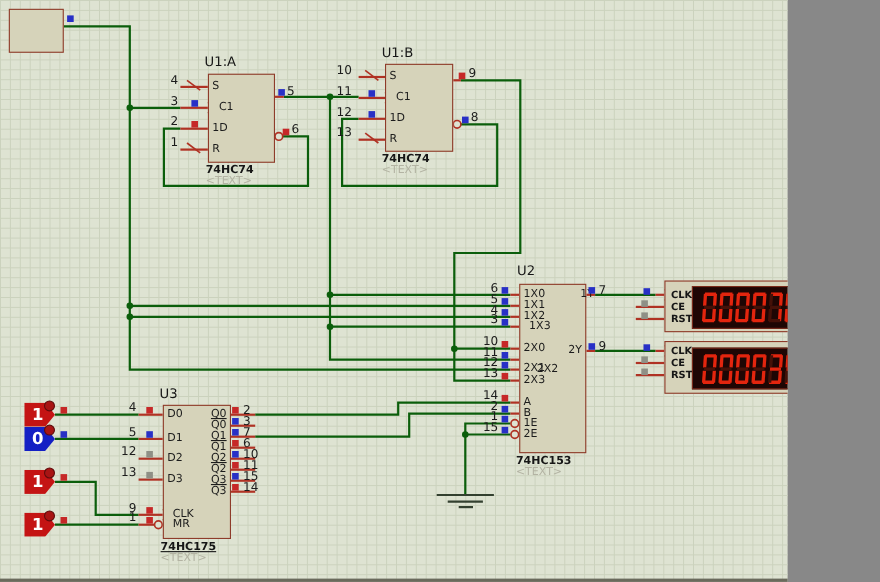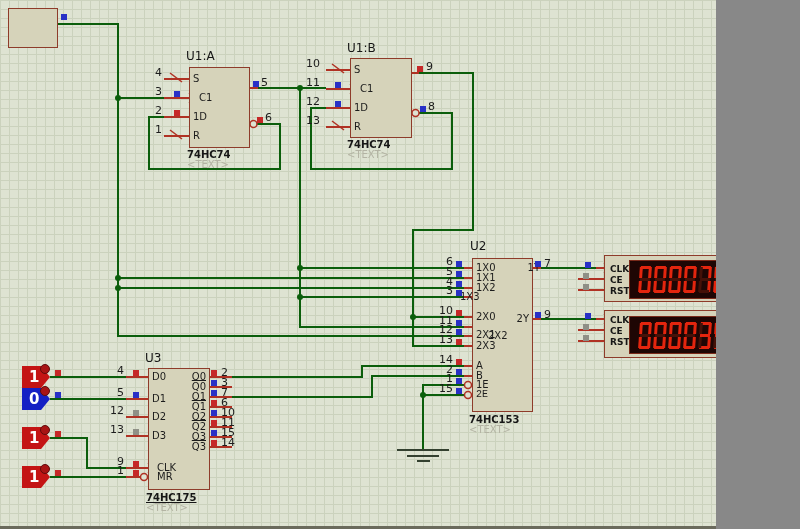--- a/index.html
+++ b/index.html
@@ -203,29 +203,29 @@
   <span class="pnum" style="left:428px;top:102px;">8</span>
   <i class="sq low" style="left:420px;top:106px;"></i>
 
   <div class="comp" style="left:472px;top:258px;width:61px;height:154px;"></div>
   <div class="ctitle" style="left:470px;top:240px;">U2</div>
   <div class="part" style="left:469px;top:415px;">74HC153</div>
   <div class="sub" style="left:469px;top:425px;">&lt;TEXT&gt;</div>
   <span class="plabel" style="left:476px;top:263px;">1X0</span>
   <span class="plabel" style="left:476px;top:273px;">1X1</span>
   <span class="plabel" style="left:476px;top:283px;">1X2</span>
-  <span class="plabel" style="left:460px;top:292px;">1X3</span>
+  <span class="plabel" style="left:481px;top:292px;">1X3</span>
   <span class="plabel" style="left:476px;top:312px;">2X0</span>
   <span class="plabel" style="left:476px;top:330px;">2X1</span>
   <span class="plabel" style="left:488px;top:331px;">2X2</span>
   <span class="plabel" style="left:476px;top:341px;">2X3</span>
   <span class="plabel" style="left:476px;top:361px;">A</span>
   <span class="plabel" style="left:476px;top:371px;">B</span>
   <span class="plabel" style="left:476px;top:380px;">1E</span>
-  <span class="plabel" style="left:476px;top:390px;font-family:Liberation Mono, monospace;">2E</span>
+  <span class="plabel" style="left:476px;top:390px;">2E</span>
   <span class="pnum r" style="left:433px;top:257px;width:20px;">6</span>
   <span class="pnum r" style="left:433px;top:267px;width:20px;">5</span>
   <span class="pnum r" style="left:433px;top:277px;width:20px;">4</span>
   <span class="pnum r" style="left:433px;top:286px;width:20px;">3</span>
   <span class="pnum r" style="left:433px;top:306px;width:20px;">10</span>
   <span class="pnum r" style="left:433px;top:316px;width:20px;">11</span>
   <span class="pnum r" style="left:433px;top:325px;width:20px;">12</span>
   <span class="pnum r" style="left:433px;top:335px;width:20px;">13</span>
   <span class="pnum r" style="left:433px;top:355px;width:20px;">14</span>
   <span class="pnum r" style="left:433px;top:365px;width:20px;">2</span>

